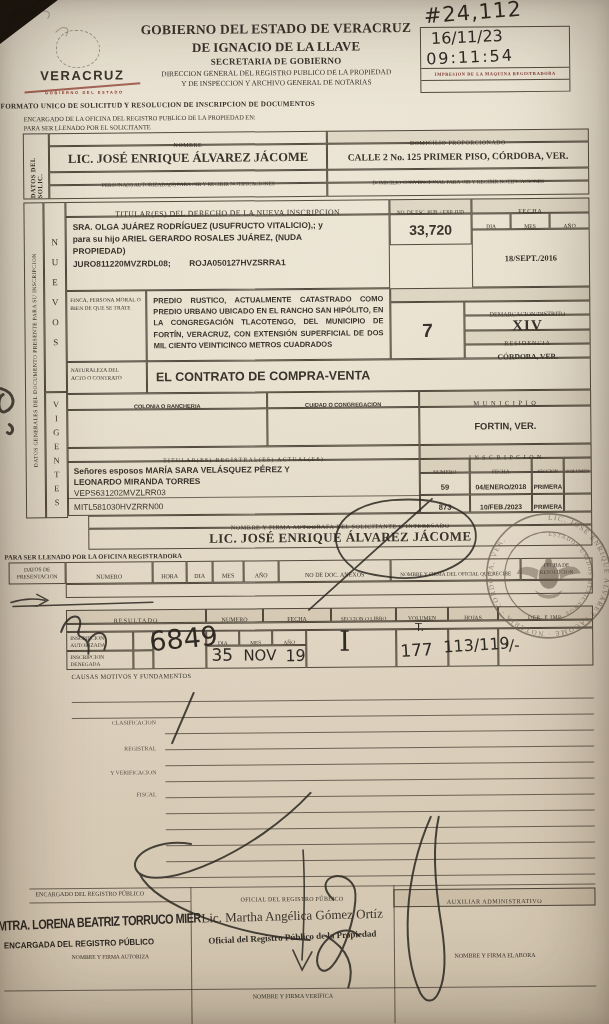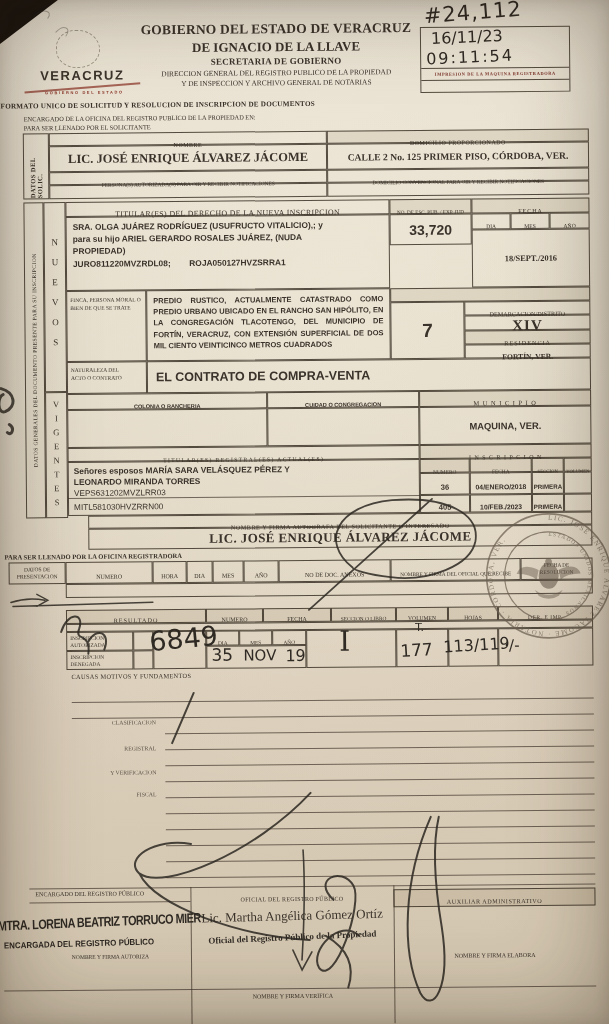--- a/index.html
+++ b/index.html
@@ -149,21 +149,21 @@
     <div class="c ctr" style="left:466px;top:303px;width:126px;height:14px;">
       <span class="serif" style="font-size:6.2px;">DEMARCACION/DISTRITO</span>
     </div>
     <div class="c ctr" style="left:466px;top:317px;width:126px;height:15px;">
       <span class="serif b" style="font-size:15px;letter-spacing:1px;">XIV</span>
     </div>
     <div class="c ctr tint" style="left:466px;top:332px;width:126px;height:14px;">
       <span class="serif" style="font-size:6.2px;letter-spacing:1px;">RESIDENCIA</span>
     </div>
     <div class="c ctr" style="left:466px;top:346px;width:126px;height:14px;">
-      <span class="serif b" style="font-size:7.6px;">FORTÍN, VER.</span>
+      <span class="serif b" style="font-size:7.6px;">CÓRDOBA, VER.</span>
     </div>
 
     <div class="c" style="left:68px;top:360px;width:80px;height:32px;padding:3px 3px;">
       <div class="serif wrap" style="font-size:5.5px;line-height:8px;width:52px;">NATURALEZA DEL ACTO O CONTRATO</div>
     </div>
     <div class="c" style="left:148px;top:360px;width:444px;height:32px;display:flex;align-items:center;">
       <span class="sans b" style="font-size:12.5px;margin-left:8px;">EL CONTRATO DE COMPRA-VENTA</span>
     </div>
 
     <div class="c ctr" style="left:68px;top:392px;width:200px;height:16px;">
@@ -171,21 +171,21 @@
     </div>
     <div class="c ctr" style="left:268px;top:392px;width:152px;height:16px;">
       <span class="sans b" style="font-size:5.6px;">CUIDAD O CONGREGACION</span>
     </div>
     <div class="c ctr tint" style="left:420px;top:392px;width:172px;height:16px;">
       <span class="serif" style="font-size:6.4px;letter-spacing:1px;">M U N I C I P I O</span>
     </div>
     <div class="c" style="left:68px;top:408px;width:200px;height:38px;"></div>
     <div class="c" style="left:268px;top:408px;width:152px;height:38px;"></div>
     <div class="c" style="left:420px;top:408px;width:172px;height:38px;display:flex;align-items:center;justify-content:center;">
-      <span class="sans b" style="font-size:9.4px;">MAQUINA, VER.</span>
+      <span class="sans b" style="font-size:9.4px;">FORTIN, VER.</span>
     </div>
     <div class="c ctr" style="left:68px;top:446px;width:352px;height:14px;">
       <span class="serif" style="font-size:5.6px;letter-spacing:1.4px;">TITULAR(ES) REGISTRAL(ES) ACTUAL(ES)</span>
     </div>
     <div class="c ctr tint" style="left:420px;top:446px;width:172px;height:14px;">
       <span class="serif" style="font-size:6px;letter-spacing:1px;">I N S C R I P C I O N</span>
     </div>
 
     <div class="c" style="left:68px;top:460px;width:352px;height:54px;padding:2px 5px;">
       <div class="sans b" style="font-size:8.4px;line-height:12px;">Señores esposos MARÍA SARA VELÁSQUEZ PÉREZ Y</div>
@@ -202,32 +202,32 @@
       <span class="serif" style="font-size:5.4px;">FECHA</span>
     </div>
     <div class="c ctr tint" style="left:532px;top:460px;width:32px;height:14px;">
       <span class="serif" style="font-size:4.8px;">SECCION</span>
     </div>
     <div class="c ctr tint" style="left:564px;top:460px;width:28px;height:14px;">
       <span class="serif" style="font-size:4.6px;">VOLUMEN</span>
     </div>
 
     <div class="c ctr" style="left:420px;top:474px;width:50px;height:22px;line-height:22px;">
-      <span class="sans b" style="font-size:7.6px;">36</span>
+      <span class="sans b" style="font-size:7.6px;">59</span>
     </div>
     <div class="c ctr" style="left:470px;top:474px;width:62px;height:22px;line-height:22px;">
       <span class="sans b" style="font-size:6.8px;">04/ENERO/2018</span>
     </div>
     <div class="c ctr" style="left:532px;top:474px;width:32px;height:22px;line-height:22px;">
       <span class="sans b" style="font-size:6.2px;">PRIMERA</span>
     </div>
     <div class="c" style="left:564px;top:474px;width:28px;height:22px;"></div>
 
     <div class="c ctr" style="left:420px;top:496px;width:50px;height:18px;line-height:18px;">
-      <span class="sans b" style="font-size:7.6px;">405</span>
+      <span class="sans b" style="font-size:7.6px;">873</span>
     </div>
     <div class="c ctr" style="left:470px;top:496px;width:62px;height:18px;line-height:18px;">
       <span class="sans b" style="font-size:6.8px;">10/FEB./2023</span>
     </div>
     <div class="c ctr" style="left:532px;top:496px;width:32px;height:18px;line-height:18px;">
       <span class="sans b" style="font-size:6.2px;">PRIMERA</span>
     </div>
     <div class="c" style="left:564px;top:496px;width:28px;height:18px;"></div>
 
     <div class="c ctr" style="left:88px;top:514px;width:504px;height:13px;">

